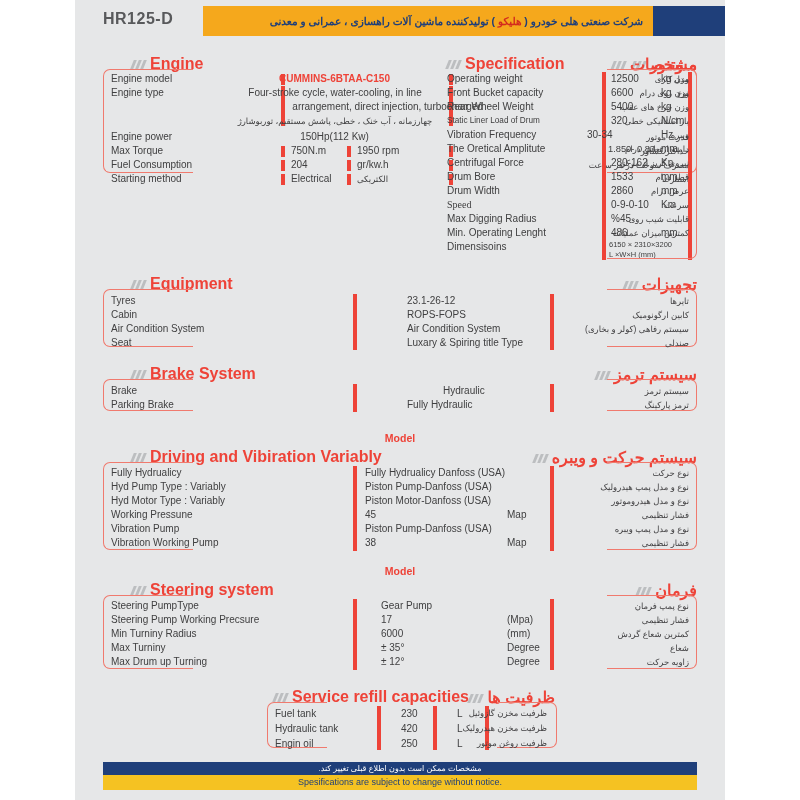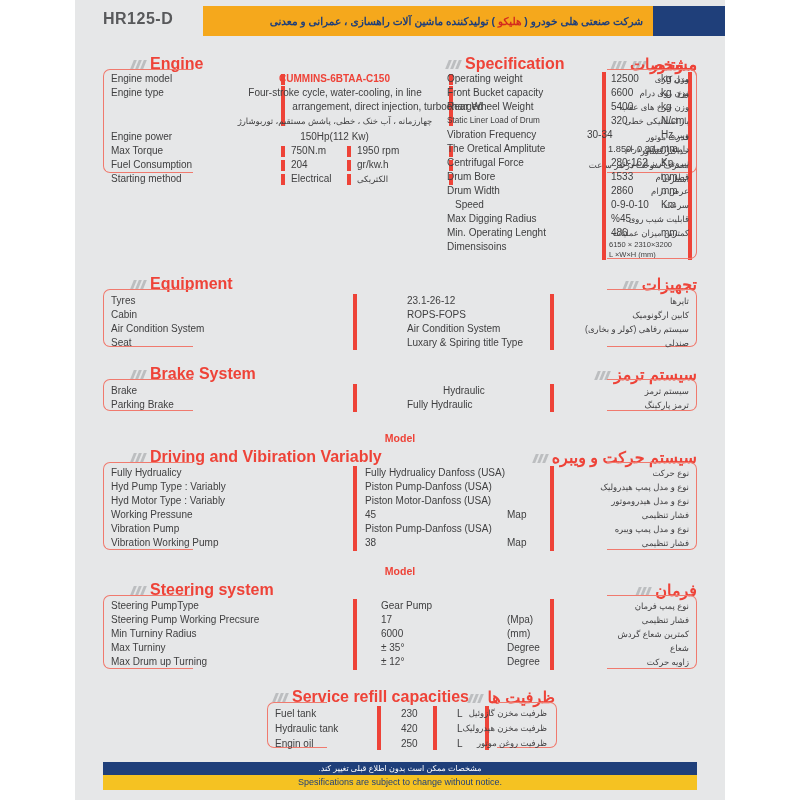--- a/index.html
+++ b/index.html
@@ -261,21 +261,21 @@
         <span class="bar tall" style="left:613px;"></span>
       </div>
       <div class="row">
         <span class="c1" style="left:372px;">Drum Width</span>
         <span class="bar tall" style="left:527px;"></span>
         <span class="c2" style="left:536px;">2860</span>
         <span class="c3" style="left:586px;">mm</span>
         <span class="bar tall" style="left:613px;"></span>
       </div>
       <div class="row">
-        <span class="c1" style="left:380px;">Speed</span>
+        <span class="c1" style="left:372px;font-family:Liberation Serif, serif;">Speed</span>
         <span class="bar tall" style="left:527px;"></span>
         <span class="c2" style="left:536px;">0-9-0-10</span>
         <span class="c3" style="left:586px;">Km</span>
         <span class="bar tall" style="left:613px;"></span>
       </div>
       <div class="row">
         <span class="c1" style="left:372px;">Max Digging Radius</span>
         <span class="bar tall" style="left:527px;"></span>
         <span class="c2" style="left:536px;">%45</span>
         <span class="c3" style="left:586px;"></span>

